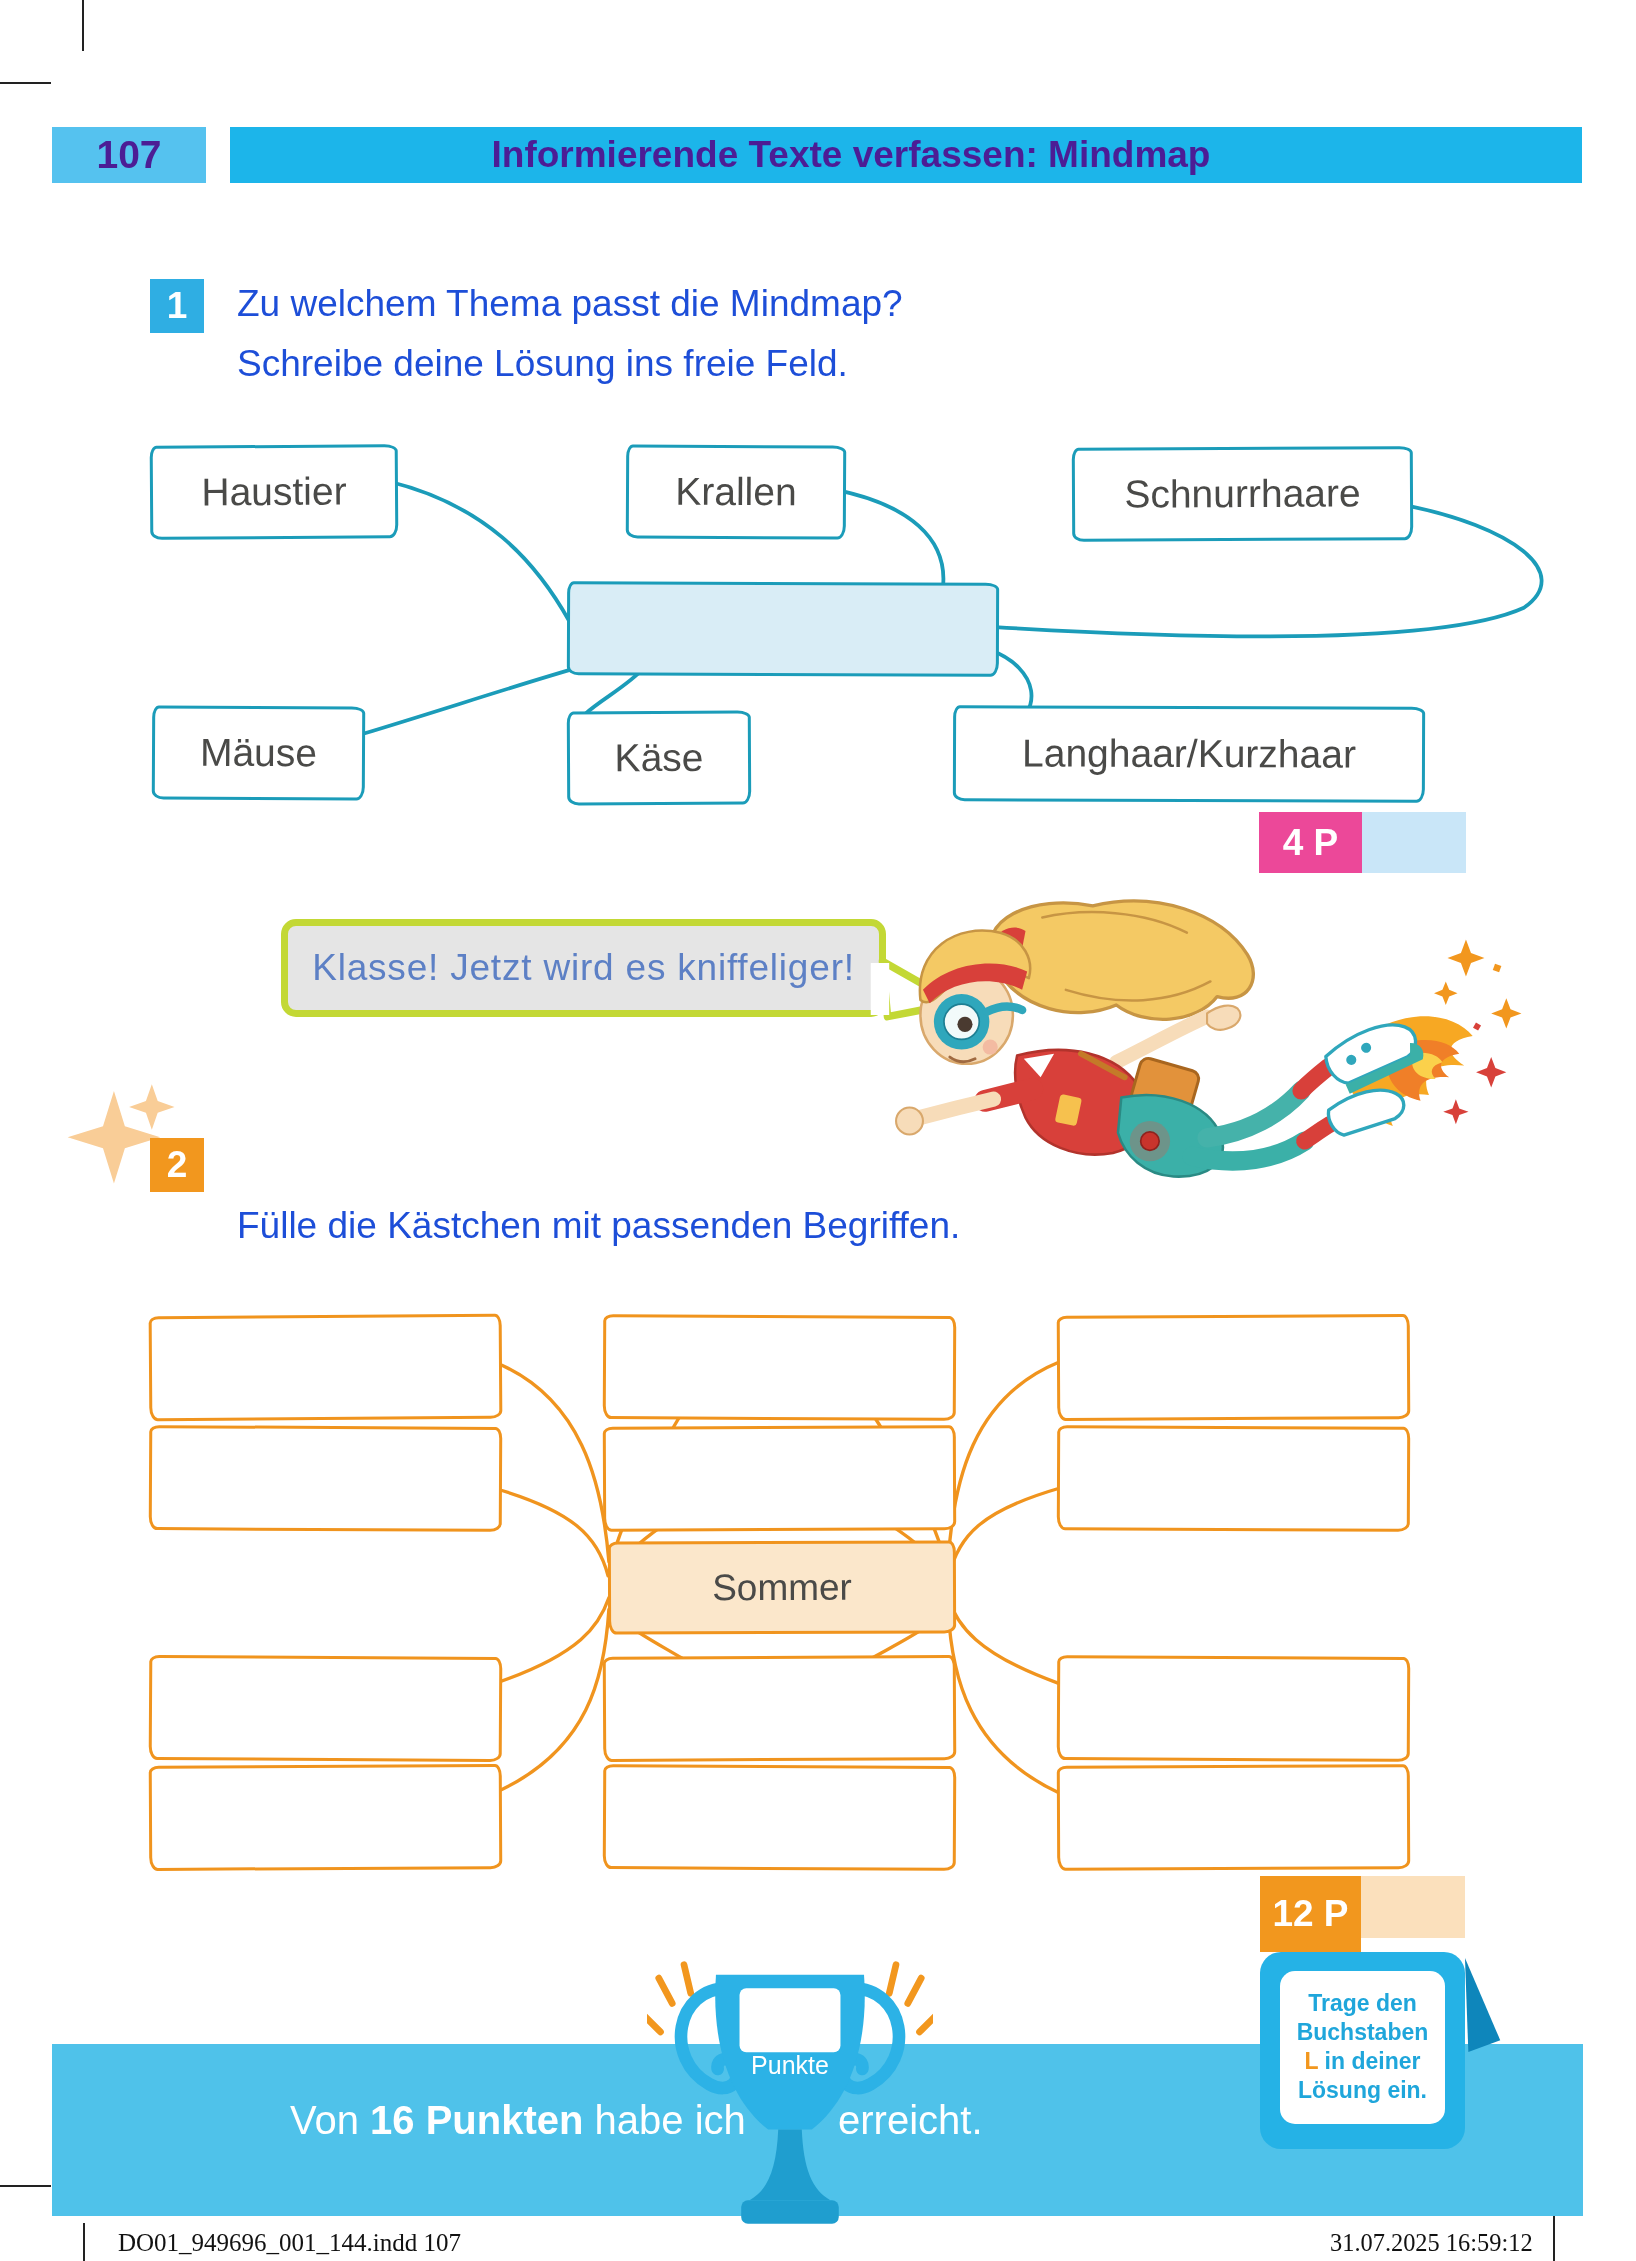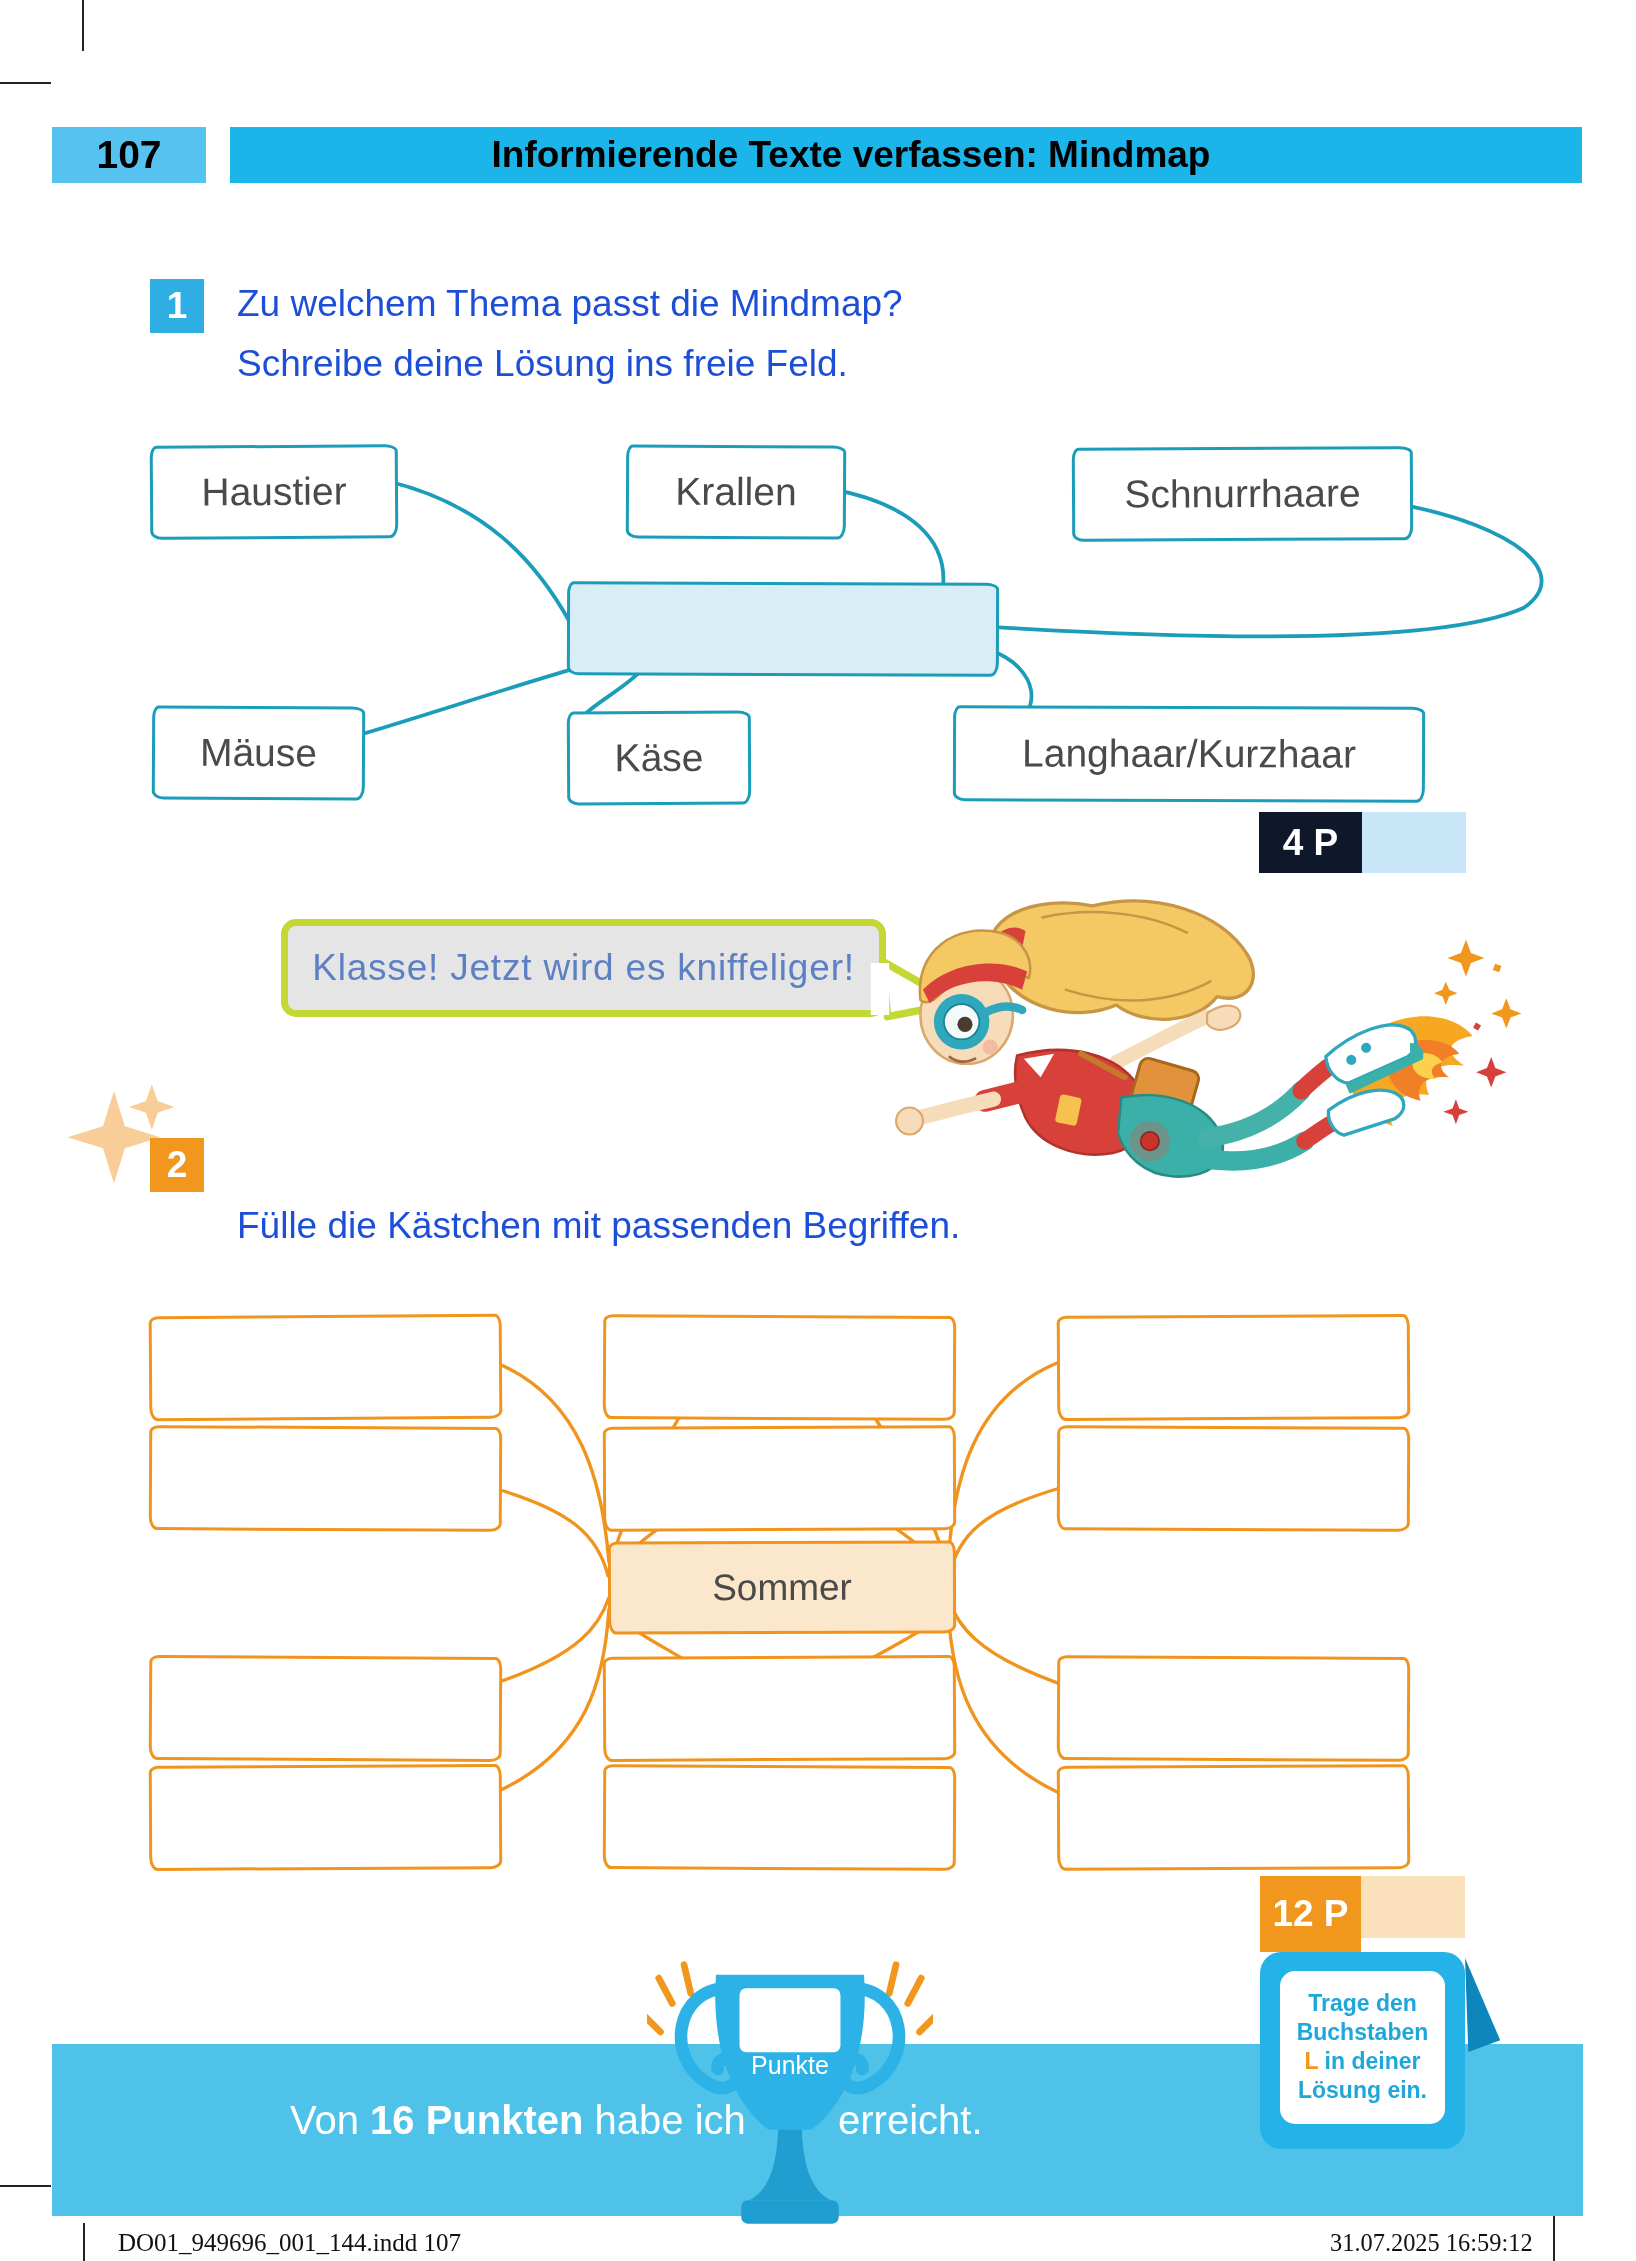--- a/index.html
+++ b/index.html
@@ -1,20 +1,20 @@
 <!DOCTYPE html>
 <html style="font-size:13.5px"><head>
 <meta charset="utf-8">
 <style>
   html,body{margin:0;padding:0;background:#888;}
   .page{position:relative;width:1637px;height:2261px;background:#fff;overflow:hidden;
         font-family:"Liberation Sans",sans-serif;color:#3E3E3C;}
   .abs{position:absolute;}
   .cropmark{position:absolute;background:#222;}
-  .hbar{display:flex;align-items:center;color:#000000;font-weight:bold;}
+  .hbar{display:flex;align-items:center;color:#4c1d95;font-weight:bold;}
   .tasknum{position:absolute;width:54px;height:54px;display:flex;align-items:center;justify-content:center;
            color:#fff;font-size:37px;font-weight:bold;}
   .taskline{position:absolute;font-size:37px;white-space:nowrap;color:#1d4ed8;}
   .mm-box{position:absolute;background:#fff;border:3.4px solid #1B9CB9;display:flex;align-items:center;
           justify-content:center;font-size:39px;color:#4A4A48;white-space:nowrap;
           border-radius:6.7px 13.5px 8.4px 11.8px / 11.8px 6.7px 13.5px 8.4px;}
   .mm-orange{border-color:#F0941E;border-radius:10px 6.7px 11.8px 8.4px / 6.7px 11.8px 8.4px 13.5px;}
   .pbadge{position:absolute;display:flex;align-items:center;justify-content:center;
           color:#fff;font-size:37px;font-weight:bold;}
   .bubble{position:absolute;background:#e5e5e5;border:7.6px solid #C3D835;border-radius:15px;
@@ -97,21 +97,21 @@
   <div class="mm-box" style="left:152px;top:706px;width:207px;height:88px;transform:rotate(0.3deg)">
     <span>Mäuse</span>
   </div>
   <div class="mm-box" style="left:567px;top:711px;width:178px;height:88px;transform:rotate(-0.3deg)">
     <span>Käse</span>
   </div>
   <div class="mm-box" style="left:953px;top:706px;width:466px;height:90px;transform:rotate(0.2deg)">
     <span>Langhaar/Kurzhaar</span>
   </div>
 
-  <div class="pbadge" style="left:1259px;top:812px;width:103px;height:61px;background:#0f172a">
+  <div class="pbadge" style="left:1259px;top:812px;width:103px;height:61px;background:#ec4899">
     <span>4 P</span>
   </div>
   <div class="abs" style="left:1362px;top:812px;width:104px;height:61px;background:#C9E6F8"></div>
 
   <div class="bubble" style="left:281px;top:919px;width:591px;height:84px">
     <span>Klasse! Jetzt wird es kniffeliger!</span>
   </div>
   <svg class="abs" style="left:859px;top:951px" width="109" height="76" viewBox="0 0 130 90">
     <path d="M28 12 L116 62 L34 78 Z" fill="#fff" stroke="#C3D835" stroke-width="9" stroke-linejoin="round"></path>
     <rect x="14" y="14" width="22" height="62" fill="#fff"></rect>

